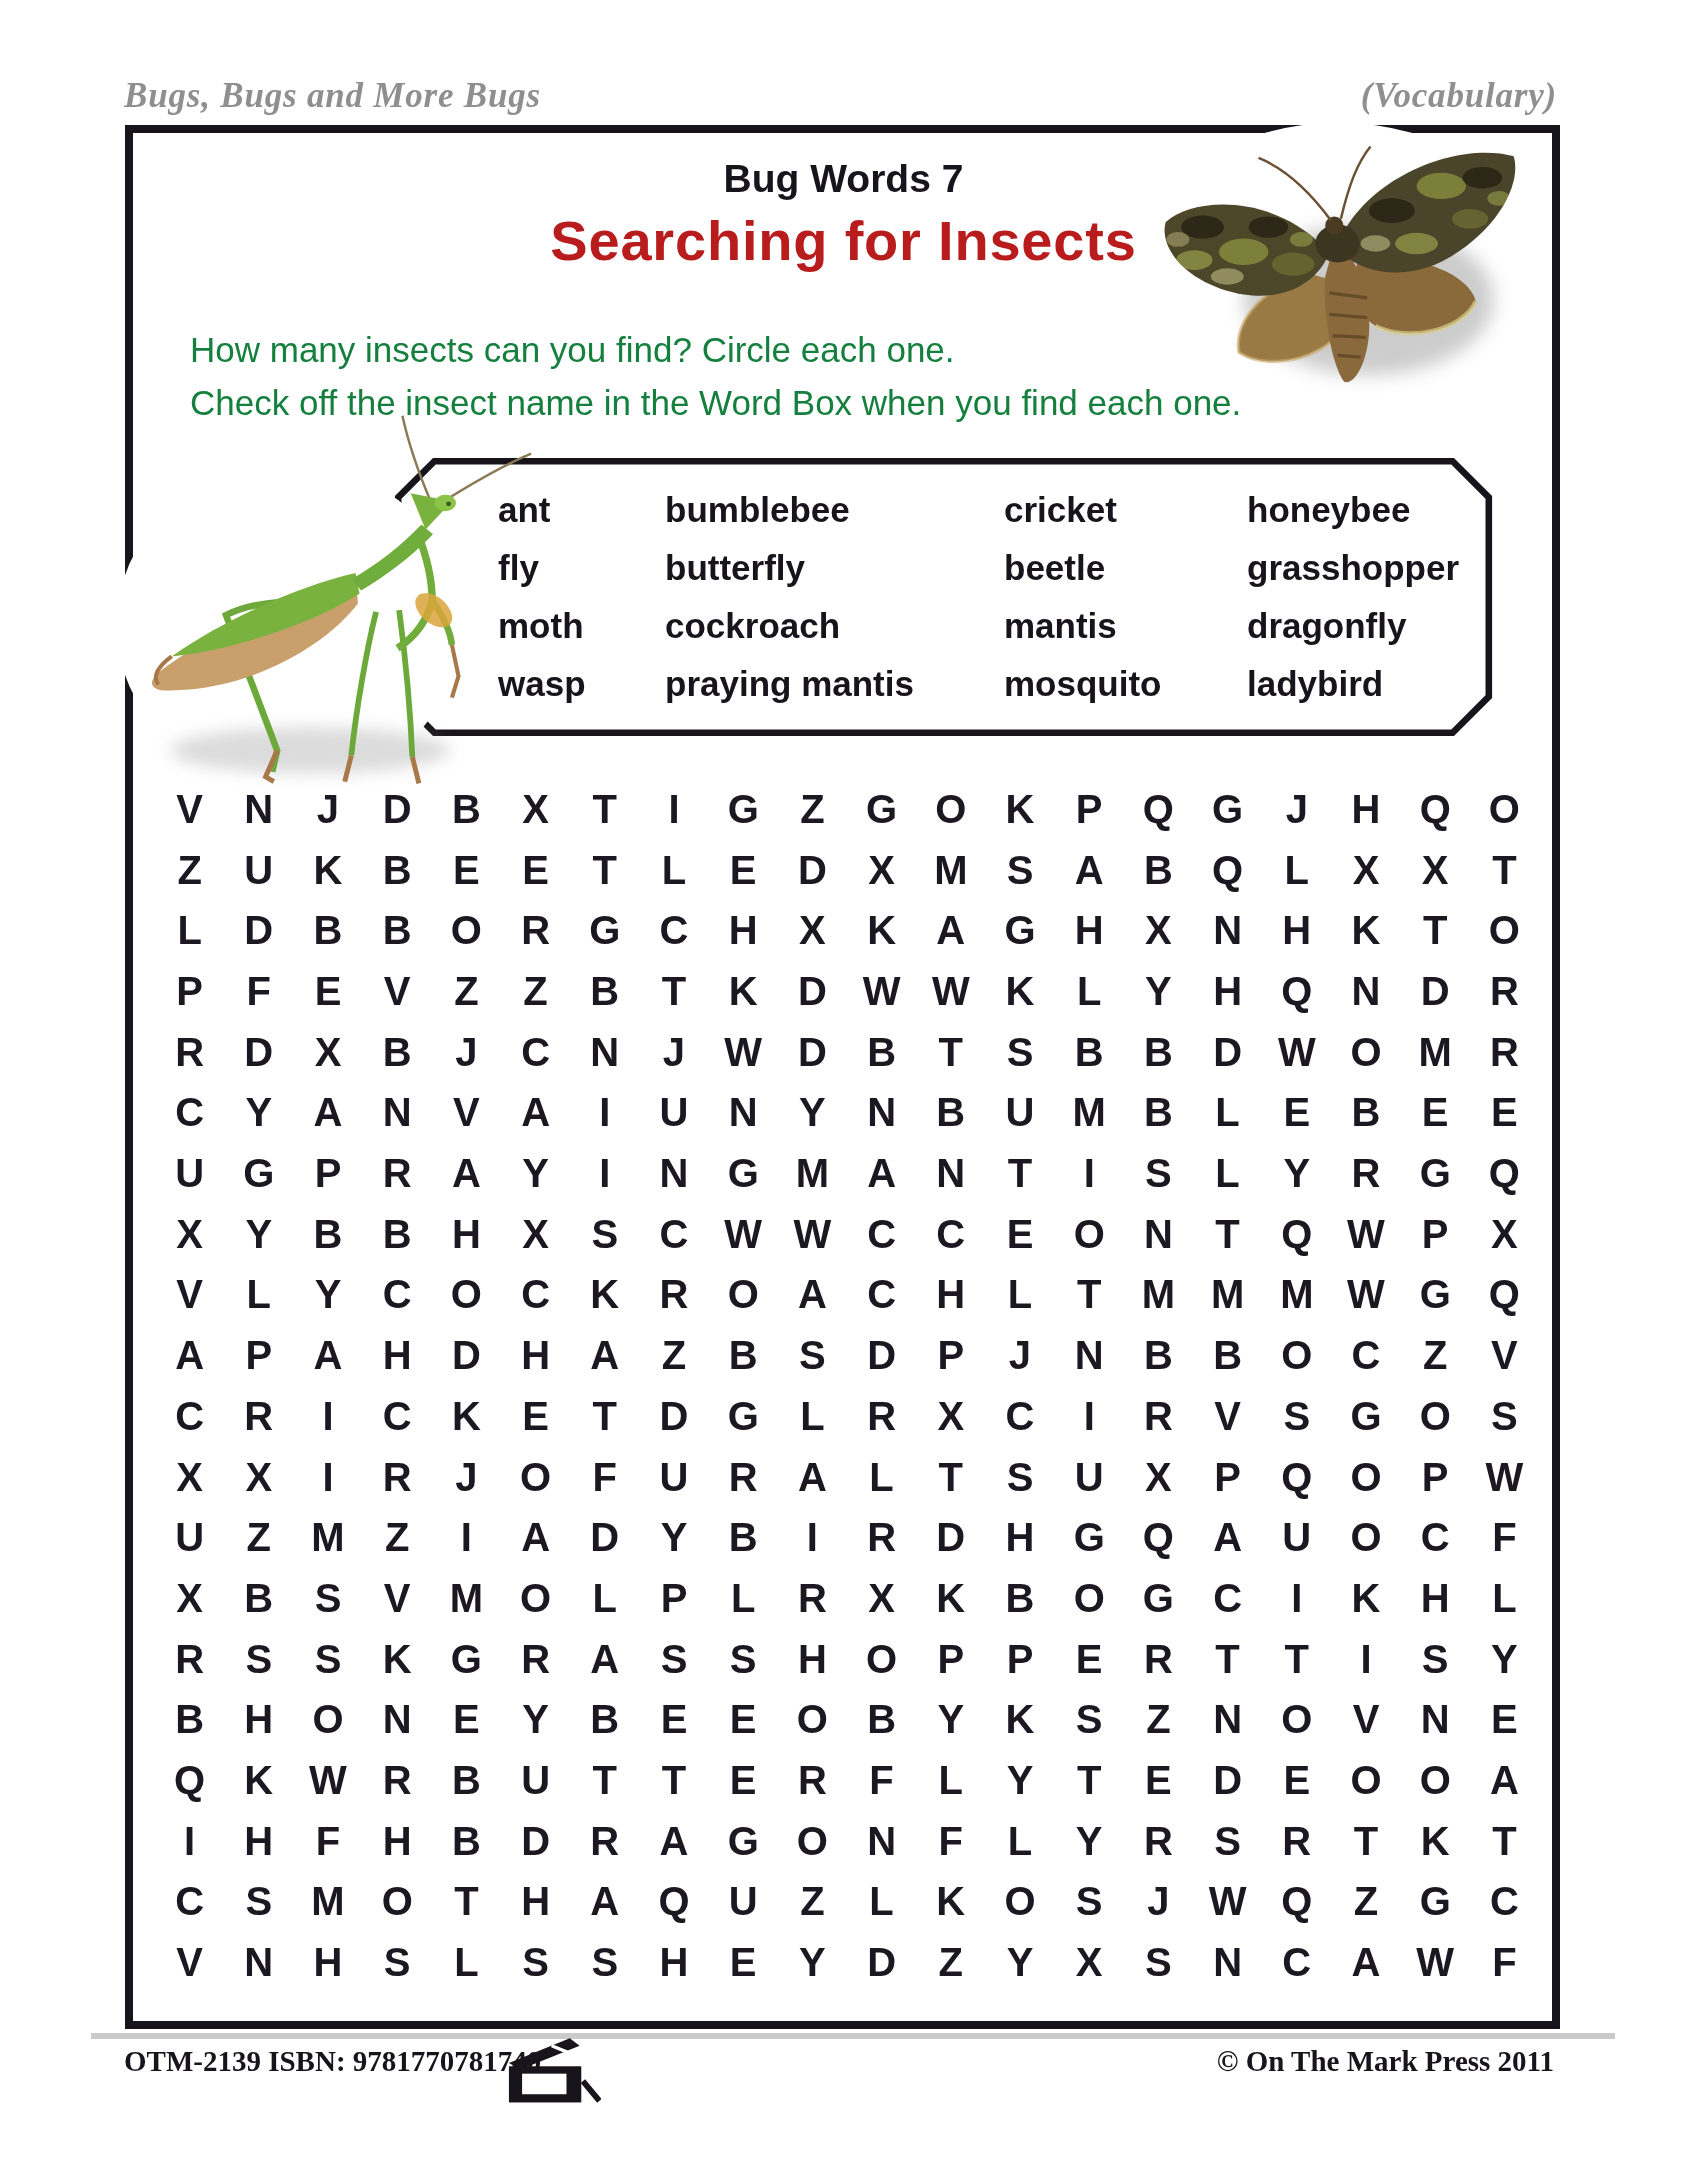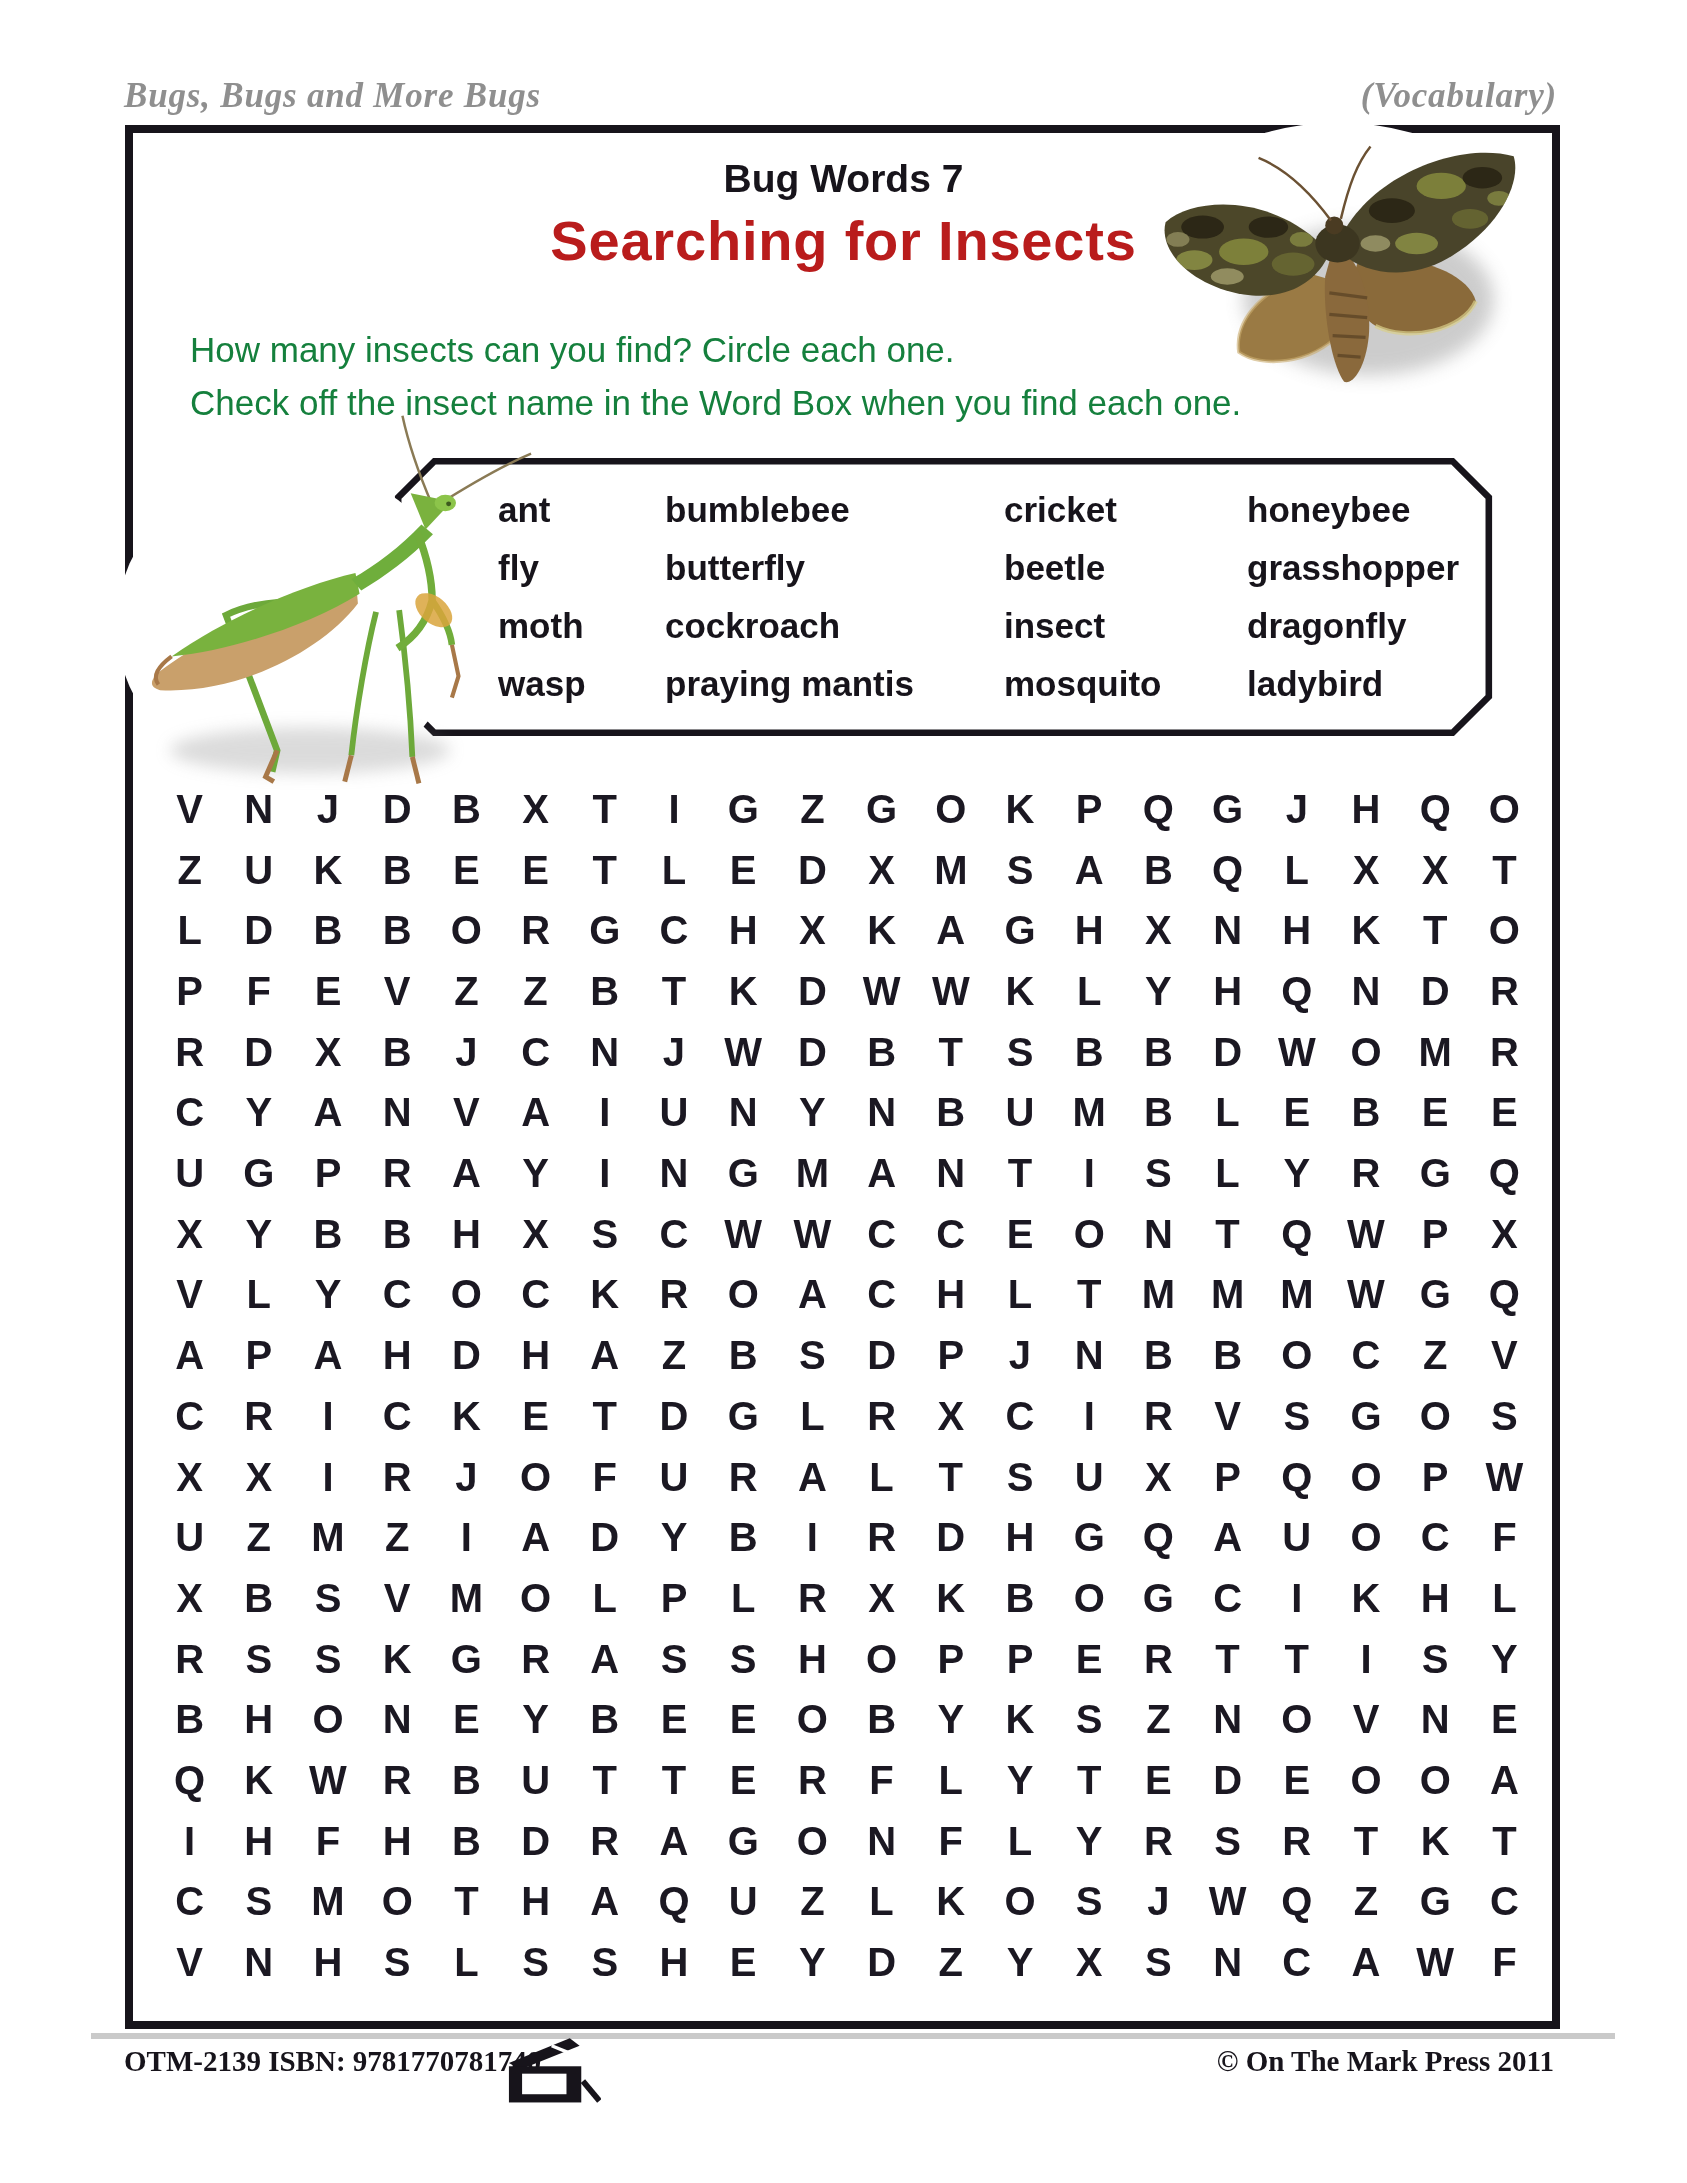--- a/index.html
+++ b/index.html
@@ -130,21 +130,21 @@
         </div>
         <div class="wb-col" style="left: 271px;">
           <div>bumblebee</div>
           <div>butterfly</div>
           <div>cockroach</div>
           <div>praying mantis</div>
         </div>
         <div class="wb-col" style="left: 610px;">
           <div>cricket</div>
           <div>beetle</div>
-          <div>insect</div>
+          <div>mantis</div>
           <div>mosquito</div>
         </div>
         <div class="wb-col" style="left: 853px;">
           <div>honeybee</div>
           <div>grasshopper</div>
           <div>dragonfly</div>
           <div>ladybird</div>
         </div>
       </div>
   </div>

